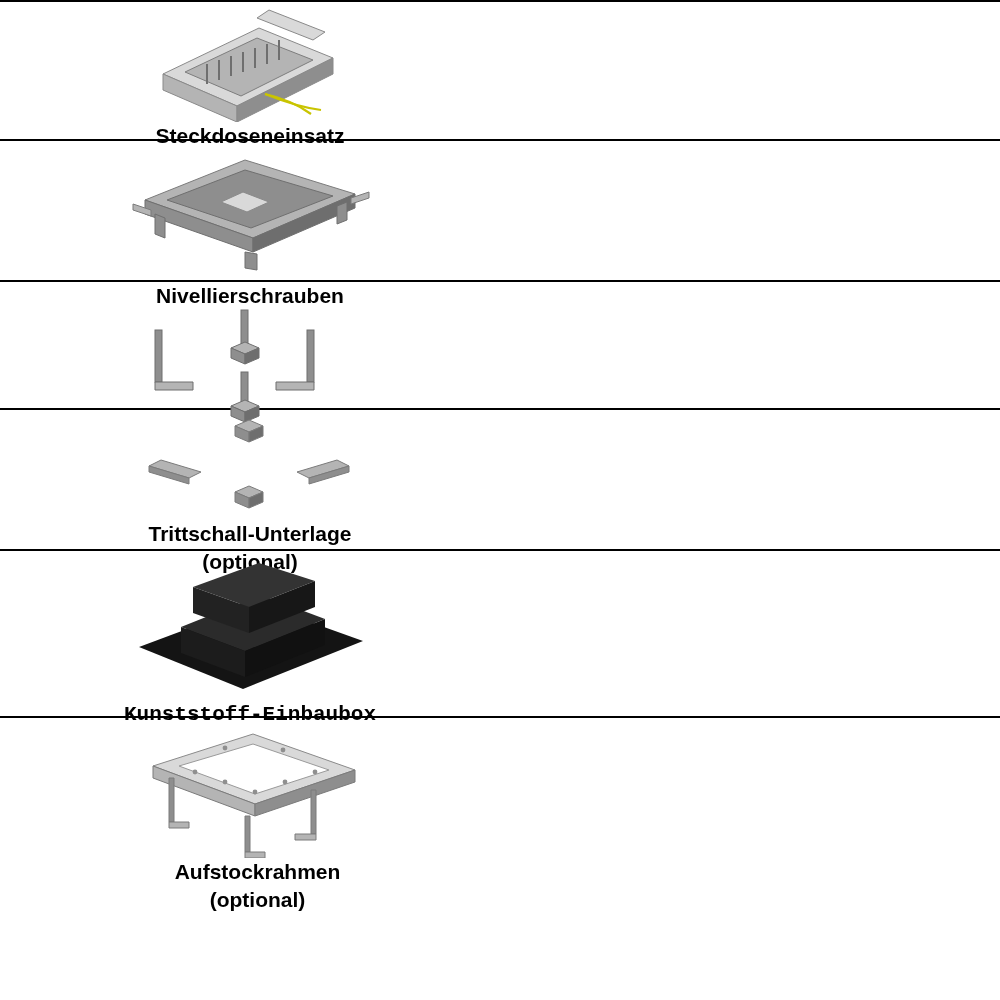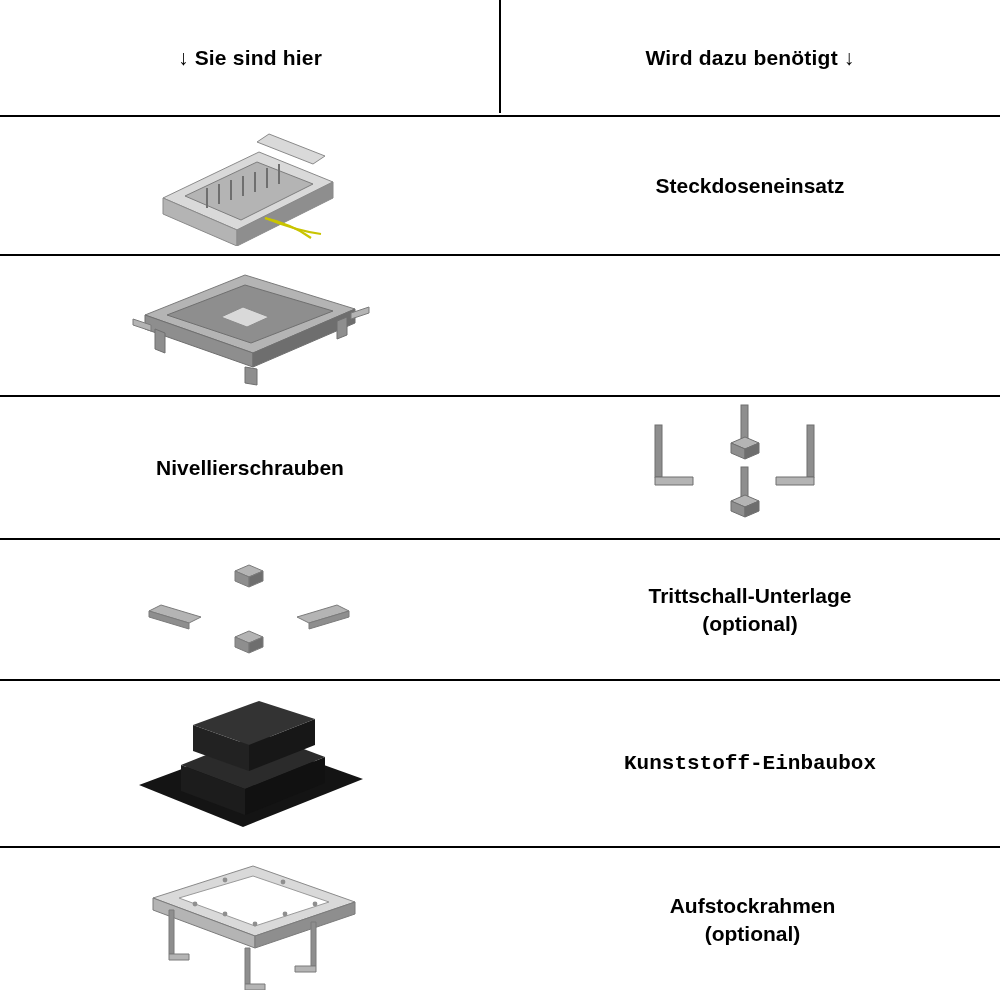--- a/index.html
+++ b/index.html
@@ -49,20 +49,21 @@
     background: #000;
     width: 100%;
   }
 
   
   .row {
     position: relative;
     display: flex;
     align-items: flex-start;
     box-sizing: border-box;
+    flex-direction: column;
   }
   .cell {
     width: 50%;
     display: flex;
     align-items: center;
     justify-content: center;
     box-sizing: border-box;
     height: 100%;
   }
   .label {
@@ -88,25 +89,20 @@
   .g-light { fill: #d9d9d9; }
   .g-mid   { fill: #b4b4b4; }
   .g-dark  { fill: #8e8e8e; }
   .g-darker{ fill: #6e6e6e; }
 </style>
 </head>
 <body>
 
 <div class="sheet">
 
-  <div class="header">
-    <div class="col">↓ Sie sind hier</div>
-    <div class="col">Wird dazu benötigt ↓</div>
-    <div class="divider"></div>
-  </div>
   <div class="rule"></div>
 
   <div class="row" style="height:137px;">
     <div class="cell">
       <div class="art">
         <svg width="210" height="120" viewBox="0 0 210 120">
 
           <polygon points="18,72 92,104 188,56 114,26" class="g-light" stroke="#8a8a8a" stroke-width="1"></polygon>
           <polygon points="18,72 18,88 92,120 92,104" class="g-mid" stroke="#8a8a8a" stroke-width="1"></polygon>
           <polygon points="92,104 92,120 188,72 188,56" class="g-dark" stroke="#8a8a8a" stroke-width="1"></polygon>
@@ -157,21 +153,21 @@
           <polygon points="212,58 212,76 222,72 222,54" class="g-dark" stroke="#6f6f6f" stroke-width="1"></polygon>
 
           <polygon points="8,56 26,62 26,68 8,62" class="g-mid" stroke="#7b7b7b" stroke-width="1"></polygon>
           <polygon points="226,50 244,44 244,50 226,56" class="g-mid" stroke="#7b7b7b" stroke-width="1"></polygon>
         </svg>
       </div>
     </div>
   </div>
   <div class="rule"></div>
 
-  <div class="row" style="height:141px;">
+  <div class="row" style="height:126px;">
     <div class="cell">
       <div class="label">
         <span>Nivellierschrauben</span>
       </div>
     </div>
     <div class="cell">
       <div class="art">
         <svg width="230" height="130" viewBox="0 0 230 130">
 
           <g>

